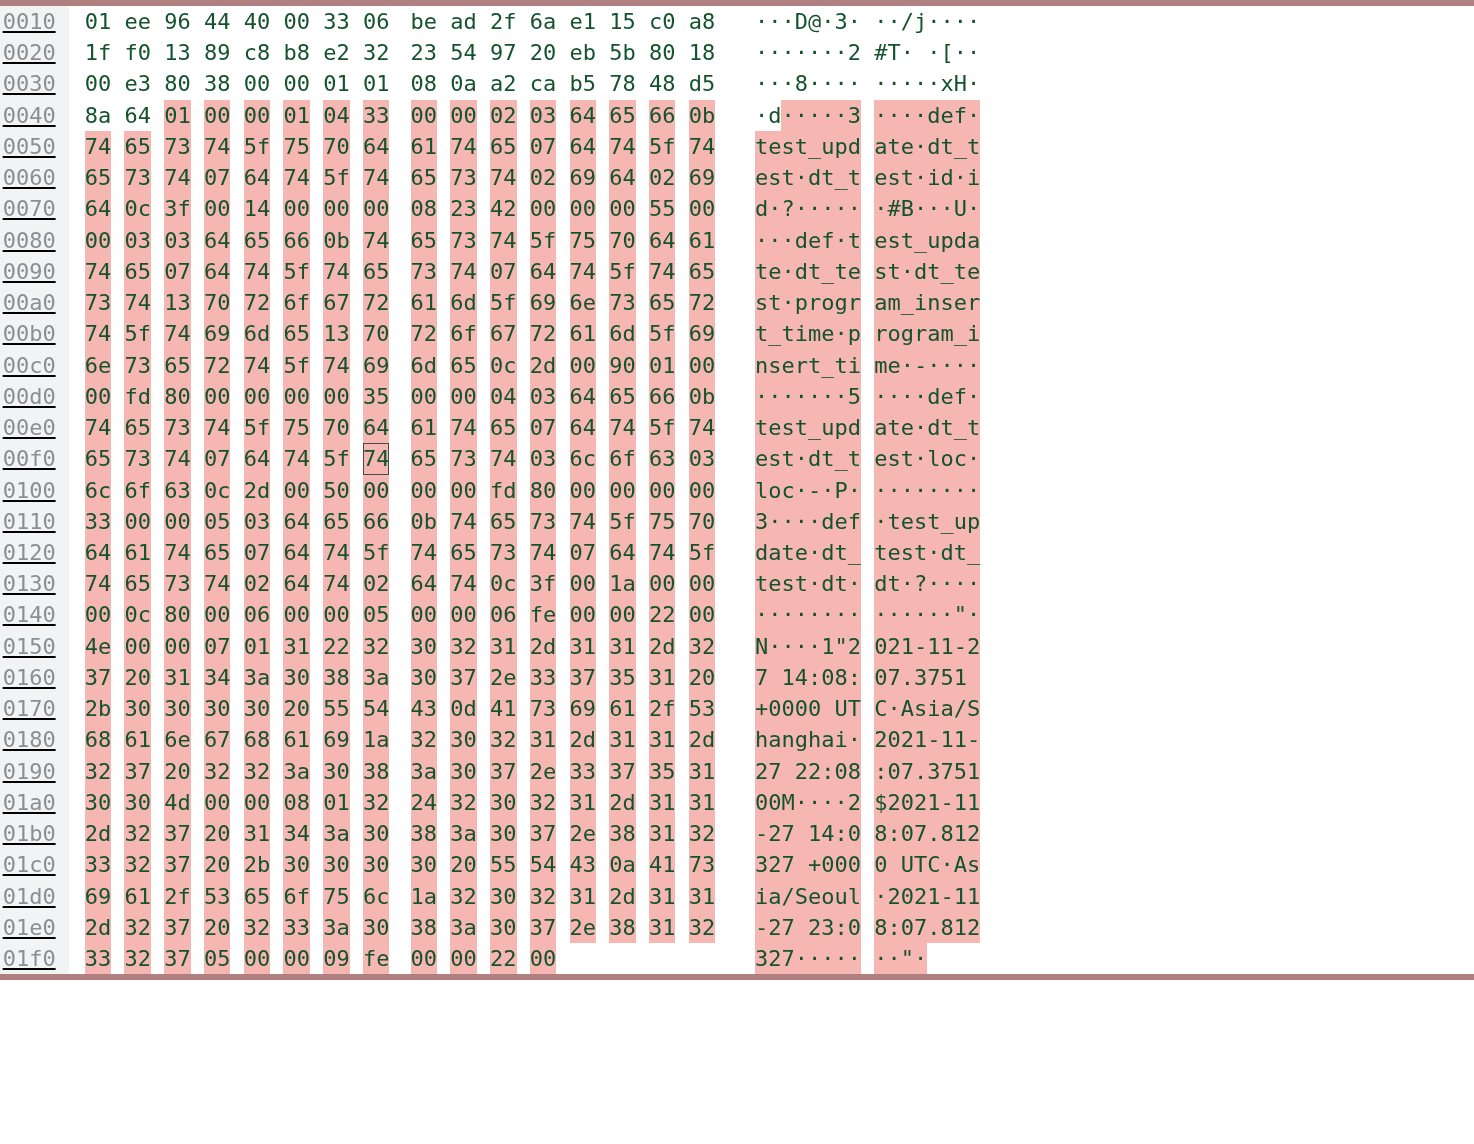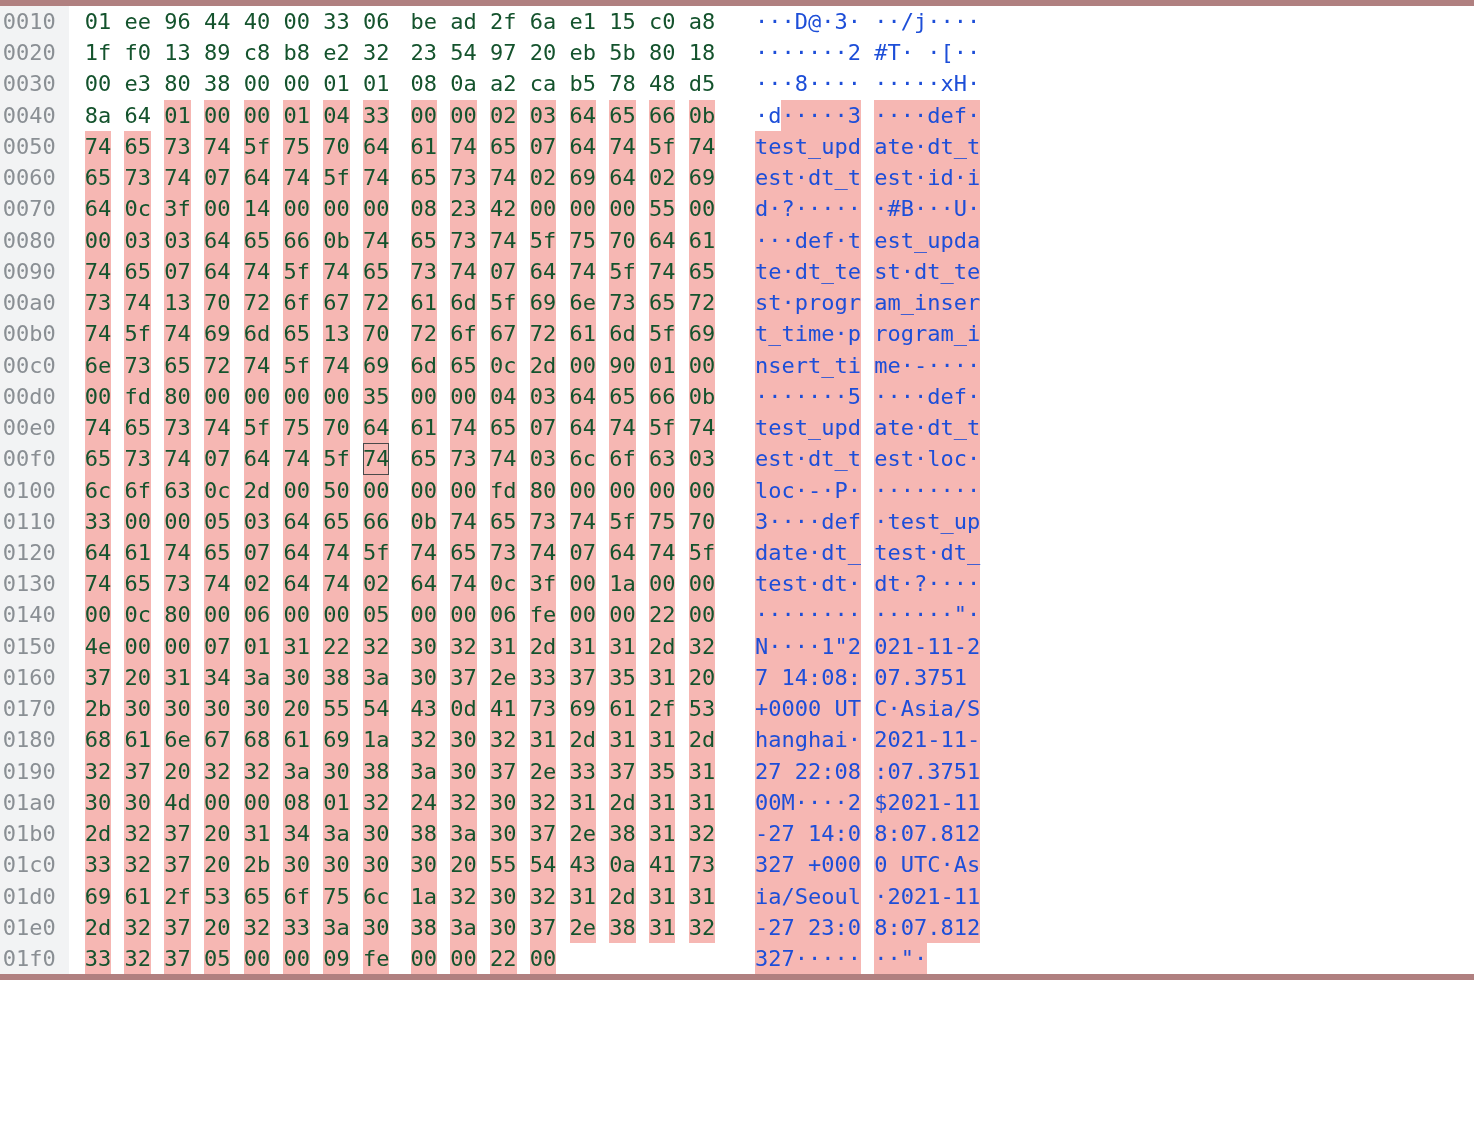--- a/index.html
+++ b/index.html
@@ -12,20 +12,21 @@
     font-variant-ligatures: none;
   }
   .hexview {
     border-top: 6px solid #b08080;
     border-bottom: 6px solid #b08080;
     padding: 0;
     white-space: pre;
   }
   .row {
     display: flex;
+    text-decoration: underline;
   }
   .offset {
     display: inline-block;
     width: 5ch;
     padding-left: 0.2ch;
     color: #8a8f94;
     background: #f2f3f4;
   }
   .gutter {
     display: inline-block;
@@ -45,21 +46,21 @@
   .hex span.gap1 {
     display: inline-block;
     width: 1ch;
   }
   .sep {
     display: inline-block;
     width: 3ch;
   }
   .ascii {
     display: inline-block;
-    color: #1d4ed8;
+    color: #14532d;
   }
   .ascii span.ch {
     display: inline-block;
   }
   .ascii span.gap {
     display: inline-block;
     width: 1ch;
   }
   .hl {
     background: #f6b7b3;

